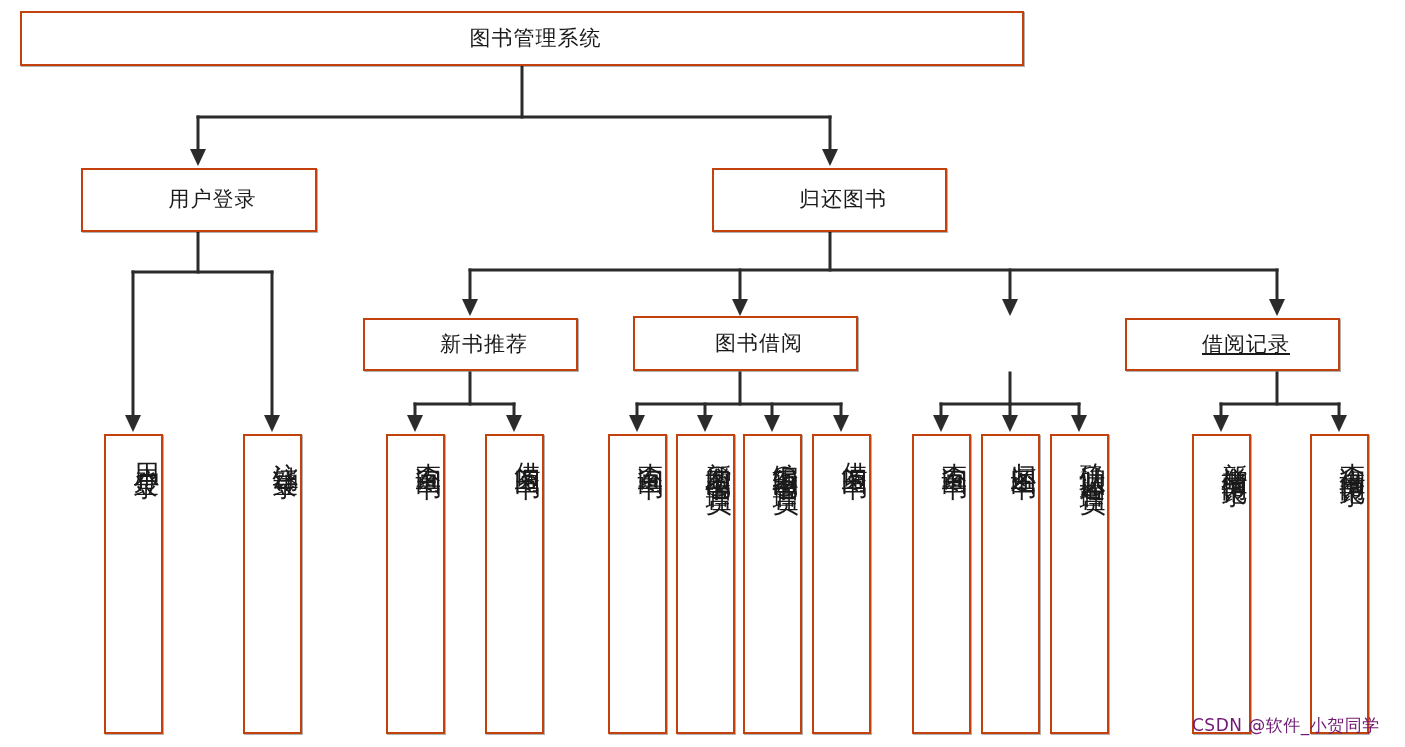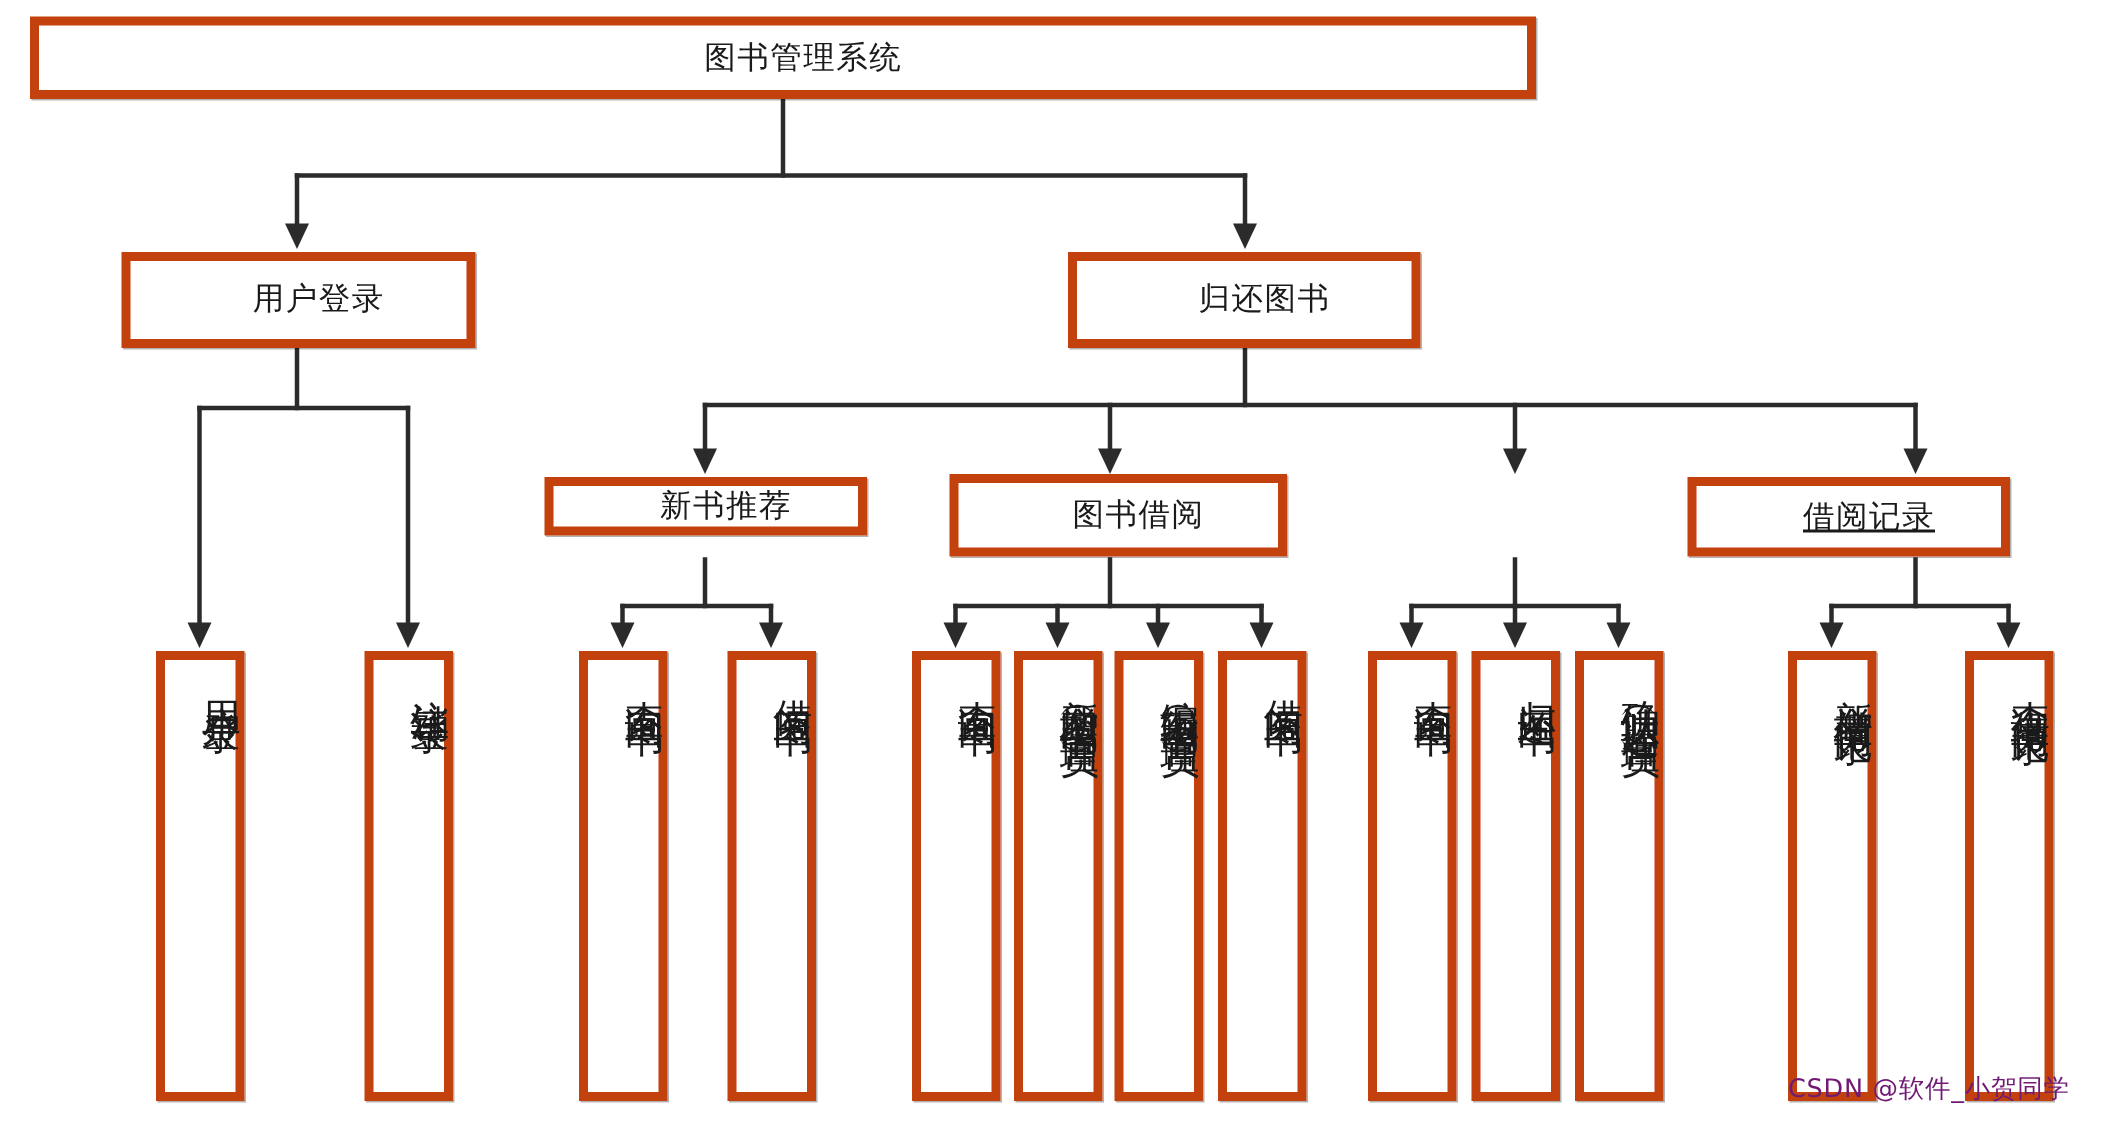--- a/index.html
+++ b/index.html
@@ -10,21 +10,21 @@
     overflow:hidden;
     position:relative;
   }
   #stage{position:absolute;left:0;top:0;width:1405px;height:747px;}
   #edges{position:absolute;left:0;top:0;width:1405px;height:747px;}
 
   .node{
     position:absolute;
     box-sizing:border-box;
     background:#ffffff;
-    border:6px solid #c2410c;
+    border:2px solid #c2410c;
     box-shadow:1px 1px 0 rgba(0,0,0,0.30);
     display:flex;
     align-items:center;
     justify-content:center;
     color:#1a1a1a;
     padding-left:27px;
   }
   .node .label{
     display:block;
     text-align:center;
@@ -116,21 +116,21 @@
     </svg>
 <div class="node h" style="left: 20px; top: 11px; width: 1004px; height: 55px;">
       <span class="label">图书管理系统</span>
     </div>
     <div class="node h" style="left: 81px; top: 168px; width: 236px; height: 64px;">
       <span class="label">用户登录</span>
     </div>
     <div class="node h" style="left: 712px; top: 168px; width: 235px; height: 64px;">
       <span class="label">归还图书</span>
     </div>
-    <div class="node h" style="left: 363px; top: 318px; width: 215px; height: 39px;">
+    <div class="node h" style="left: 363px; top: 318px; width: 215px; height: 53px;">
       <span class="label">新书推荐</span>
     </div>
     <div class="node h" style="left: 633px; top: 316px; width: 225px; height: 55px;">
       <span class="label">图书借阅</span>
     </div>
     <div class="node h" style="left: 1125px; top: 318px; width: 215px; height: 53px; text-decoration: underline;">
       <span class="label">借阅记录</span>
     </div>
     <div class="node v" style="left: 104px; top: 434px; width: 59px; height: 300px;">
       <span class="label">用户登录</span>

